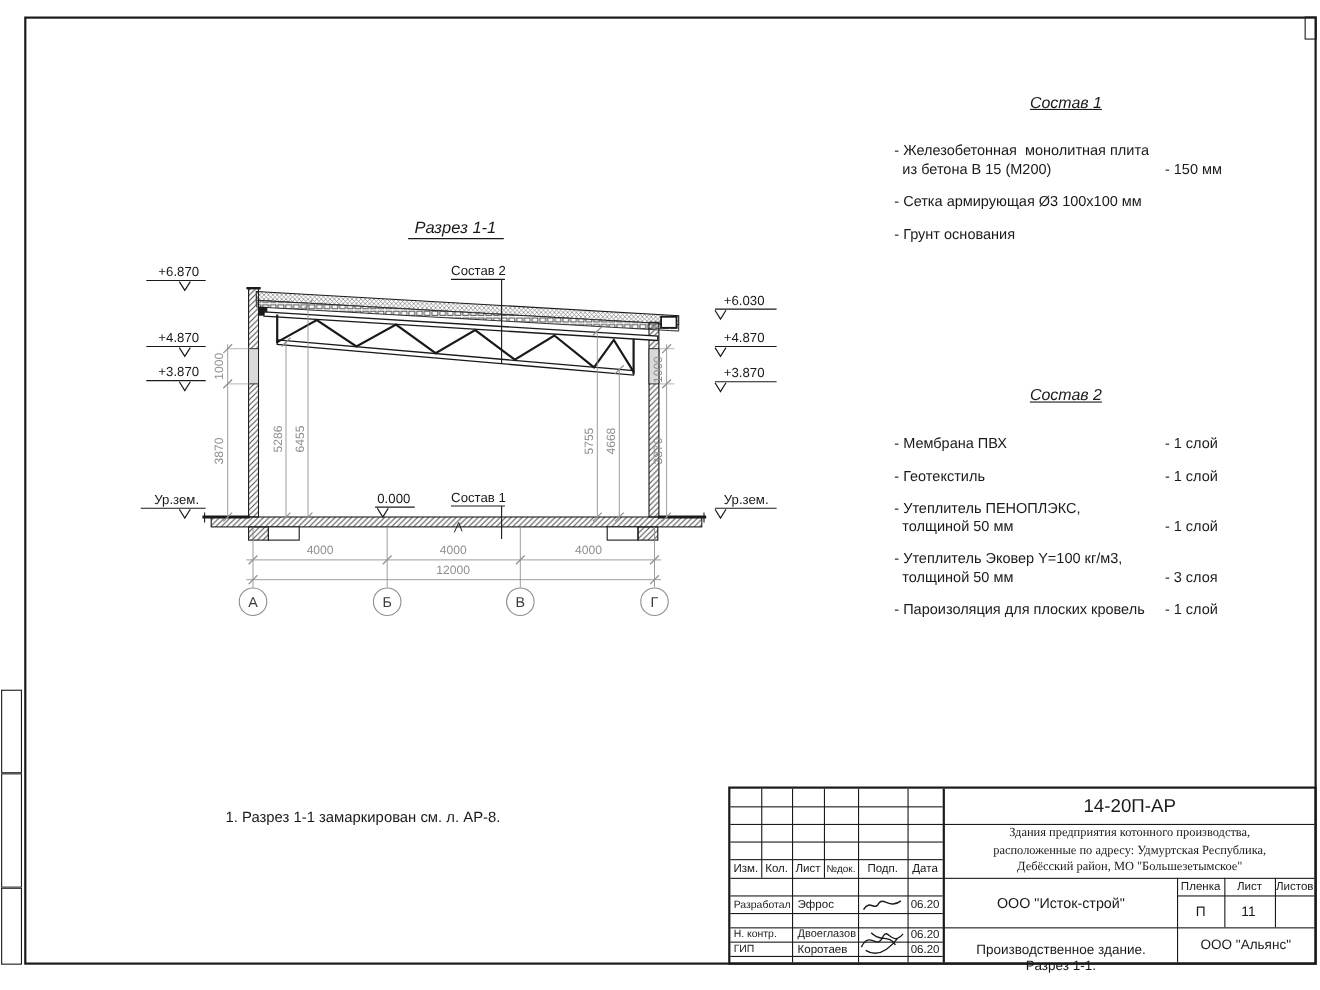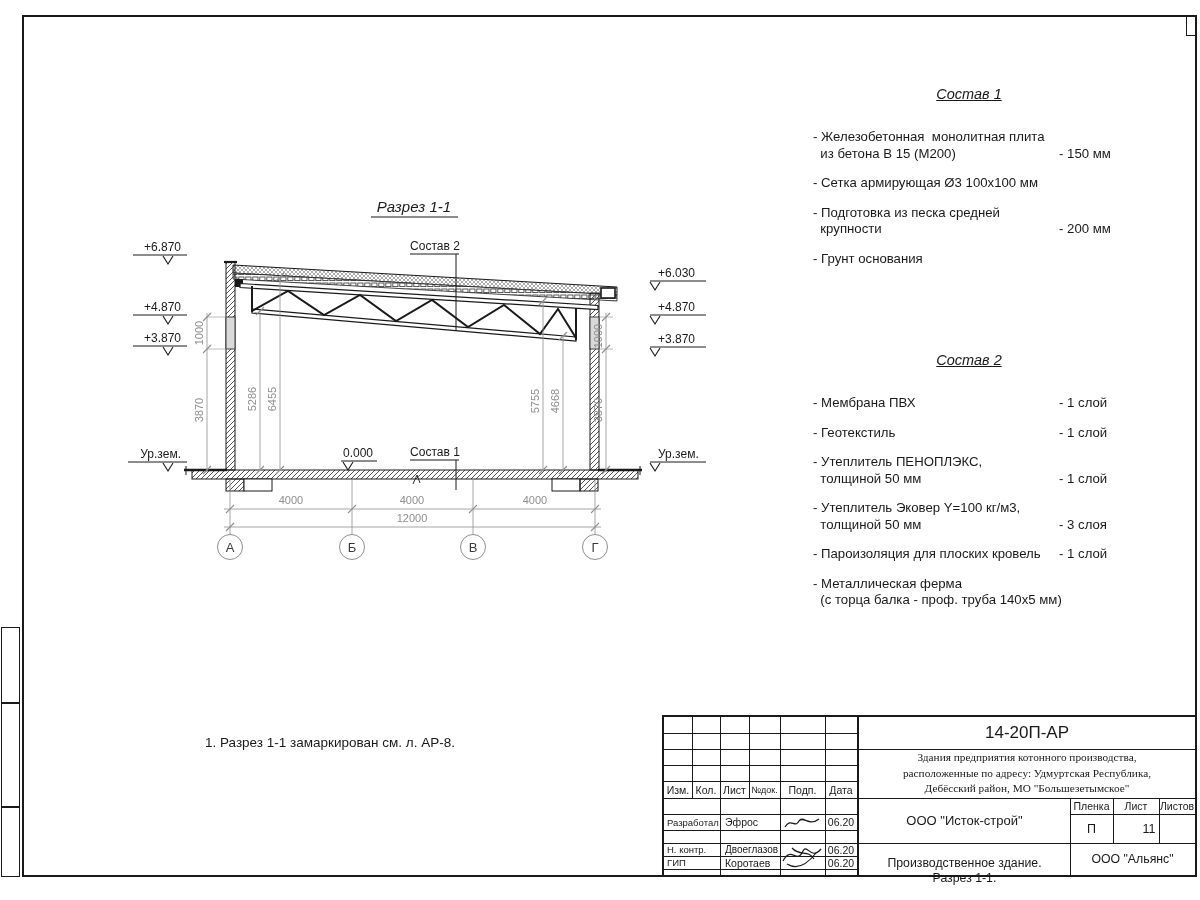--- a/index.html
+++ b/index.html
@@ -162,25 +162,20 @@
   <div class="sostav-item">
     <div class="item-name">- Железобетонная  монолитная плита
   из бетона В 15 (М200)</div>
     <div class="item-value">- 150 мм</div>
   </div>
   <div class="sostav-item">
     <div class="item-name">- Сетка армирующая Ø3 100х100 мм</div>
     <div class="item-value"></div>
   </div>
   <div class="sostav-item">
-    <div class="item-name">- Подготовка из песка средней
-  крупности</div>
-    <div class="item-value">- 200 мм</div>
-  </div>
-  <div class="sostav-item">
     <div class="item-name">- Грунт основания</div>
     <div class="item-value"></div>
   </div>
 </div>
 
 <div class="abs sostav" style="top:352px;">
   <div class="sostav-title">Состав 2</div>
   <div class="sostav-item">
     <div class="item-name">- Мембрана ПВХ</div>
     <div class="item-value">- 1 слой</div>
@@ -195,25 +190,20 @@
     <div class="item-value">- 1 слой</div>
   </div>
   <div class="sostav-item">
     <div class="item-name">- Утеплитель Эковер Y=100 кг/м3,
   толщиной 50 мм</div>
     <div class="item-value">- 3 слоя</div>
   </div>
   <div class="sostav-item">
     <div class="item-name">- Пароизоляция для плоских кровель</div>
     <div class="item-value">- 1 слой</div>
-  </div>
-  <div class="sostav-item">
-    <div class="item-name">- Металлическая ферма
-  (с торца балка - проф. труба 140х5 мм)</div>
-    <div class="item-value"></div>
   </div>
 </div>
 
 <div id="note" class="abs">1. Разрез 1-1 замаркирован см. л. АР-8.</div>
 
 <div id="titleblock" class="abs">
 
   <div class="vline" style="left:28px;top:0;height:81px;"></div>
   <div class="vline" style="left:56px;top:0;height:158px;"></div>
   <div class="vline" style="left:85px;top:0;height:81px;"></div>
@@ -263,16 +253,16 @@
   <div class="tb-cell tb-pre" style="left:195px;top:32px;width:336px;height:49px;font-size:11.3px;line-height:15.5px;font-family:Liberation Serif, serif;">Здания предприятия котонного производства,
 расположенные по адресу: Удмуртская Республика,
 Дебёсский район, МО "Большезетымское"</div>
   <div class="tb-cell" style="left:195px;top:81px;width:211px;height:45px;font-size:13px;">ООО "Исток-строй"</div>
   <div class="tb-cell tb-pre" style="left:195px;top:138px;width:211px;height:32px;font-size:12.3px;line-height:15px;">Производственное здание.
 Разрез 1-1.</div>
   <div class="tb-cell" style="left:406px;top:81px;width:43px;height:16px;font-size:10.5px;">Пленка</div>
   <div class="tb-cell" style="left:449px;top:81px;width:46px;height:16px;font-size:10.5px;">Лист</div>
   <div class="tb-cell" style="left:495px;top:81px;width:36px;height:16px;font-size:10.5px;">Листов</div>
   <div class="tb-cell" style="left:406px;top:97px;width:43px;height:29px;font-size:12.5px;">П</div>
-  <div class="tb-cell" style="left:462px;top:97px;width:46px;height:29px;font-size:12.5px;">11</div>
+  <div class="tb-cell" style="left:448px;top:97px;width:46px;height:29px;font-size:12.5px;">11</div>
   <div class="tb-cell" style="left:495px;top:97px;width:36px;height:29px;font-size:12.5px;"></div>
   <div class="tb-cell" style="left:406px;top:126px;width:125px;height:32px;font-size:12.3px;">ООО "Альянс"</div>
 </div>
 
 </body></html>

